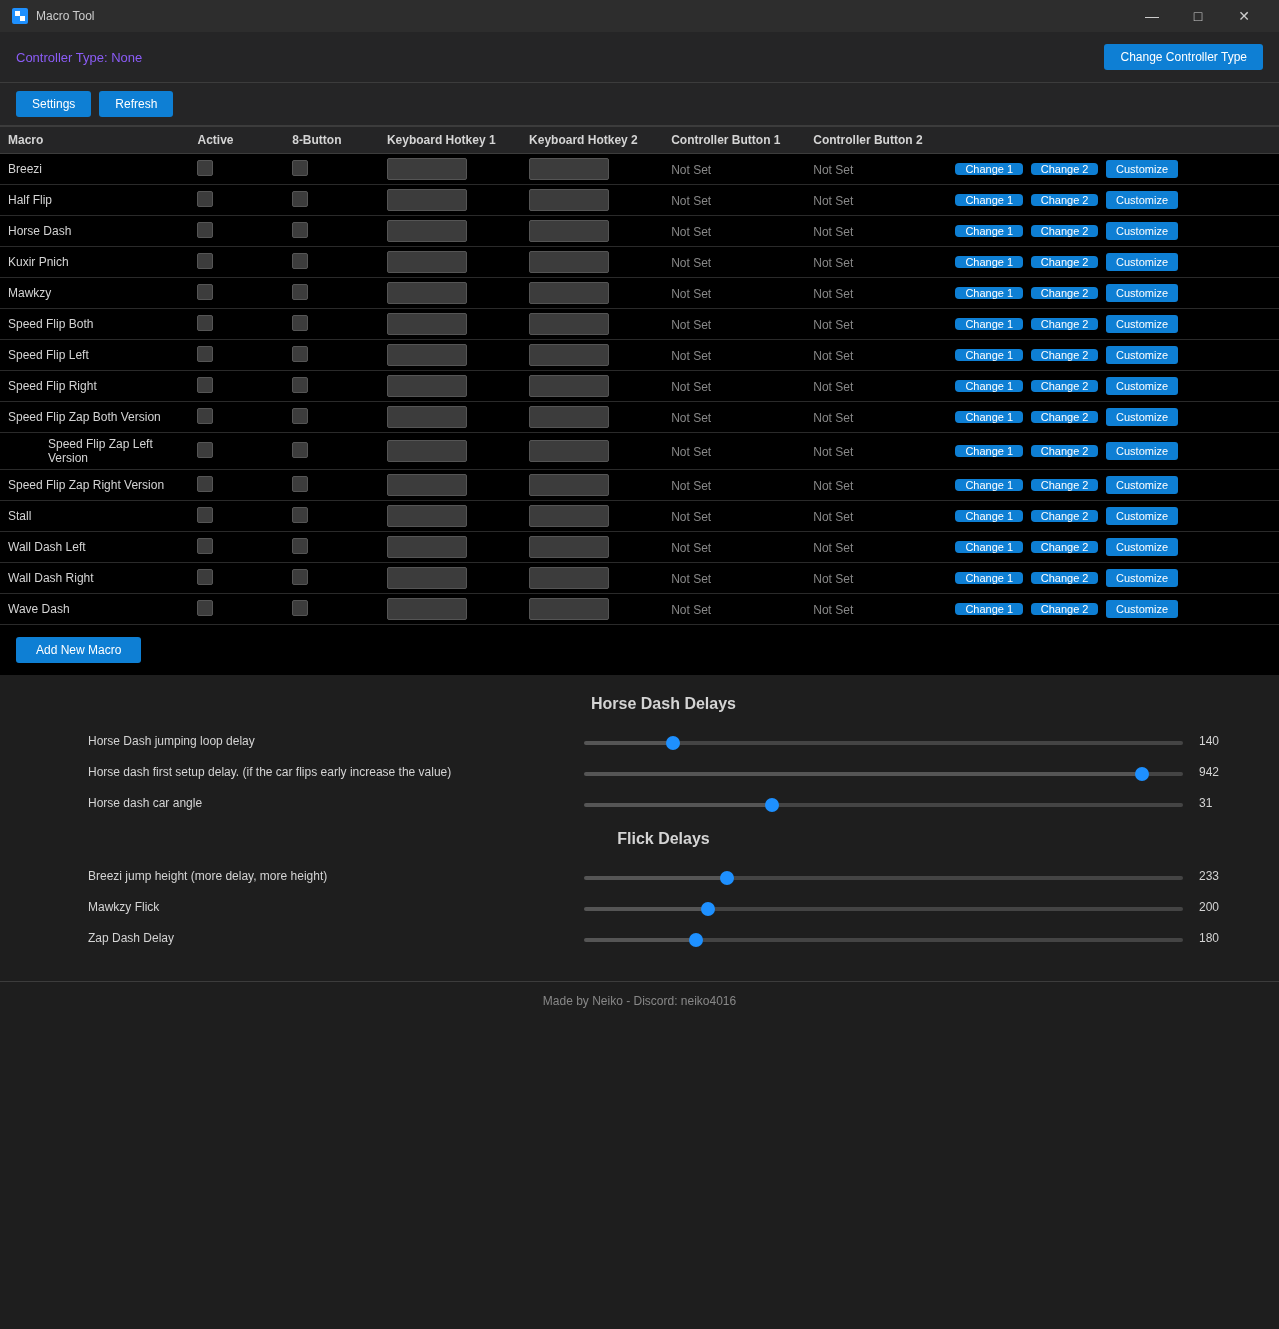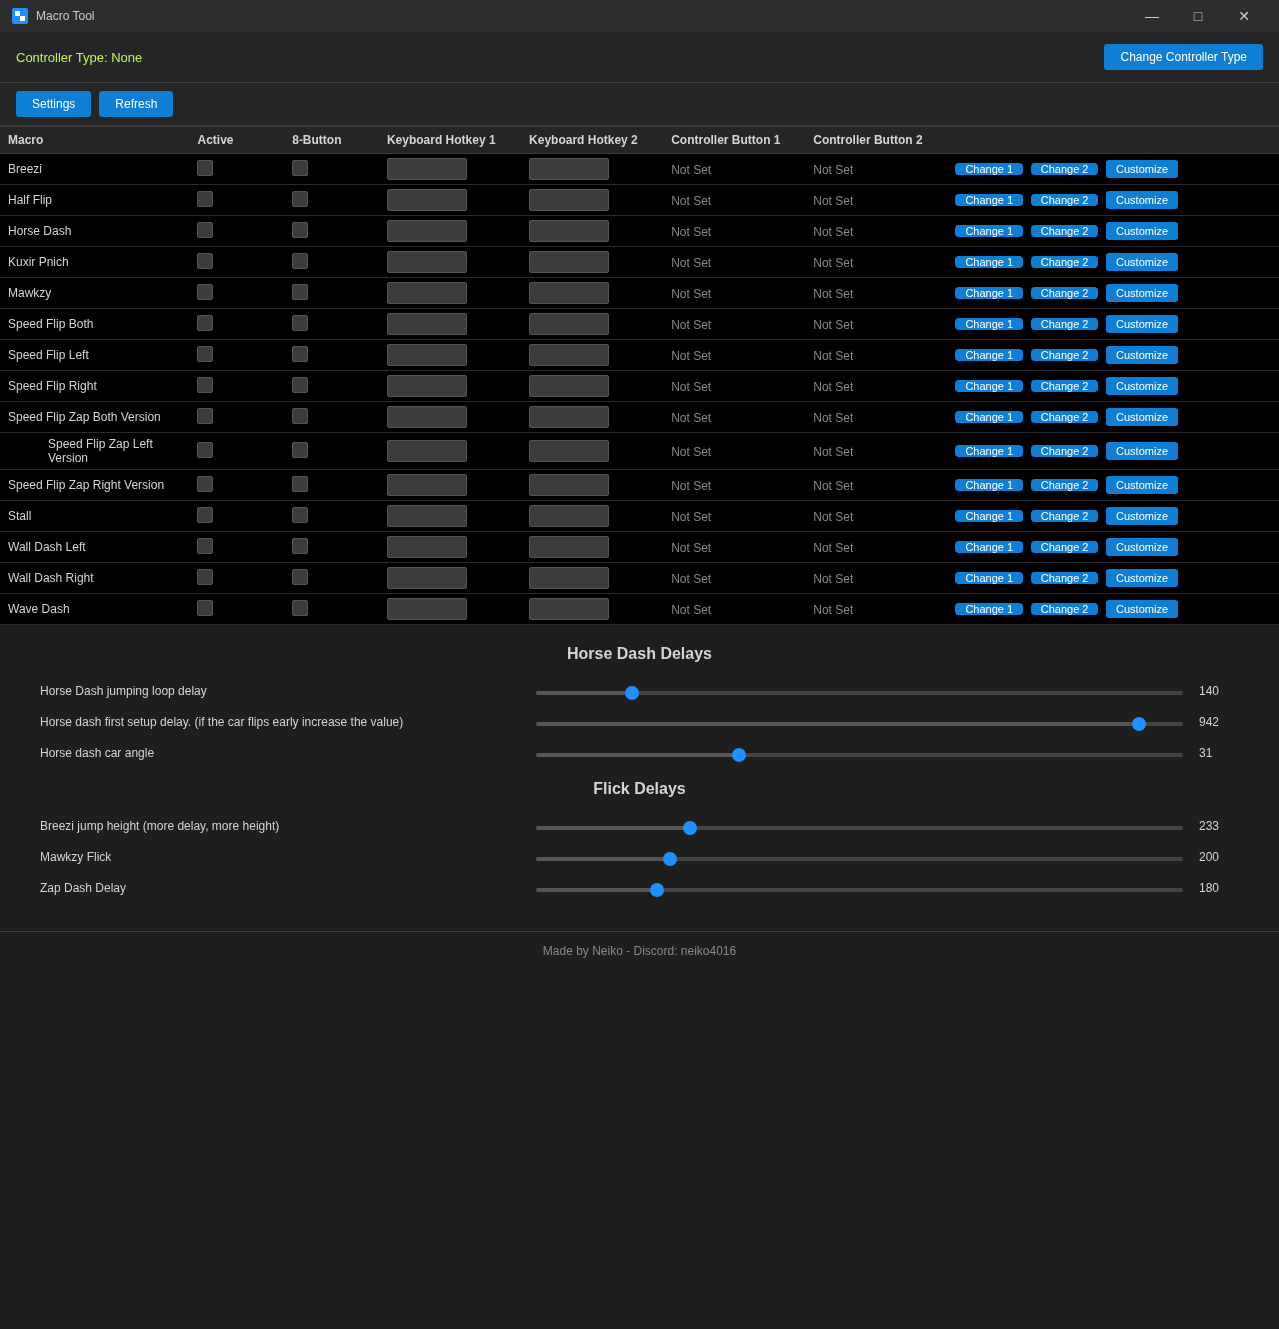--- a/index.html
+++ b/index.html
@@ -51,21 +51,21 @@
       font-size: 14px;
     }
     .header-bar {
       background: #252526;
       padding: 12px 16px;
       display: flex;
       align-items: center;
       justify-content: space-between;
       border-bottom: 1px solid #3c3c3c;
     }
-    .controller-type { font-size: 13px; color: #bef264; }
+    .controller-type { font-size: 13px; color: #8b5cf6; }
     .btn-blue {
       background: #0e7fd4;
       color: white;
       border: none;
       padding: 6px 16px;
       border-radius: 3px;
       cursor: pointer;
       font-size: 12px;
     }
     .toolbar {
@@ -140,20 +140,21 @@
       color: white;
       border: none;
       padding: 6px 20px;
       border-radius: 3px;
       cursor: pointer;
       font-size: 12px;
     }
     .bottom-section {
       background: #1e1e1e;
       padding: 20px 40px;
+      margin-left: 48px;
     }
     .section-title {
       text-align: center;
       font-size: 16px;
       font-weight: 600;
       color: #d4d4d4;
       margin-bottom: 20px;
     }
     .slider-row {
       display: flex;
@@ -648,20 +649,23 @@
       <span class="not-set">Not Set</span>
     </td>
     <td>
       <button class="btn-change">Change 1</button>
       <button class="btn-change">Change 2</button>
       <button class="btn-customize">Customize</button>
     </td>
   </tr>
         </tbody>
     </table>
+    <div class="add-macro-row">
+      <button class="btn-add-macro">Add New Macro</button>
+    </div>
   </div>
 </div>
 
 <div class="bottom-section">
 
   <div>
     <div class="section-title">Horse Dash Delays</div>
     <div id="horse-dash-sliders">
         <div class="slider-row">
       <div class="slider-label">Horse Dash jumping loop delay</div>

